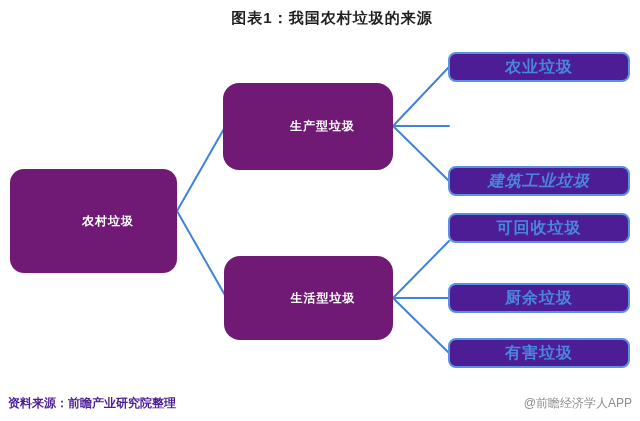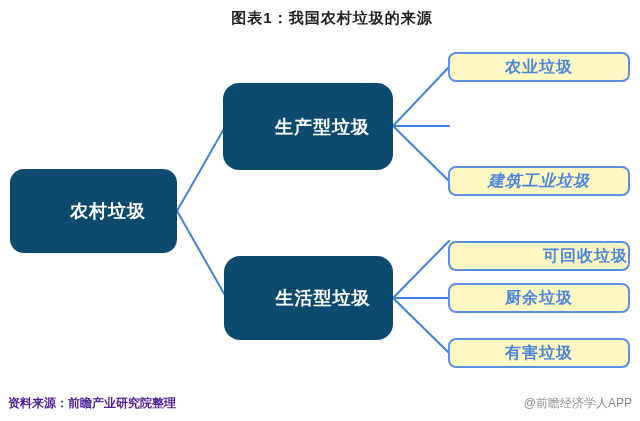--- a/index.html
+++ b/index.html
@@ -32,33 +32,33 @@
     top: 0;
     left: 0;
     pointer-events: none;
   }
   .node {
     position: absolute;
     display: flex;
     align-items: center;
     justify-content: center;
     box-sizing: border-box;
-    background: #0c4a6e;
+    background: #701a75;
     color: #ffffff;
     font-weight: bold;
     border-radius: 16px;
-    font-size: 18px;
+    font-size: 12px;
     letter-spacing: 1px;
     padding-left: 29px;
   }
   .node-root {
     left: 10px;
     top: 169px;
     width: 167px;
-    height: 84px;
+    height: 104px;
     border-radius: 14px;
   }
   .node-mid1 {
     left: 223px;
     top: 83px;
     width: 170px;
     height: 87px;
   }
   .node-mid2 {
     left: 224px;
@@ -69,32 +69,32 @@
   }
   .leaf {
     position: absolute;
     left: 448px;
     width: 182px;
     height: 30px;
     box-sizing: border-box;
     display: flex;
     align-items: center;
     justify-content: center;
-    background: #fef9c3;
+    background: #4c1d95;
     border: 2px solid #5b90e2;
     border-radius: 8px;
     color: #4a86de;
     font-weight: bold;
     font-size: 16px;
     letter-spacing: 1px;
   }
   .leaf-1 { top: 52px; }
   .leaf-2 { top: 111px; }
   .leaf-3 { top: 166px; font-style: italic; }
-  .leaf-4 { top: 241px; justify-content: flex-end; }
+  .leaf-4 { top: 213px; }
   .leaf-5 { top: 283px; }
   .leaf-6 { top: 338px; }
   .footer-source {
     position: absolute;
     left: 8px;
     top: 395px;
     font-size: 12px;
     font-weight: bold;
     color: #4c1d95;
   }

